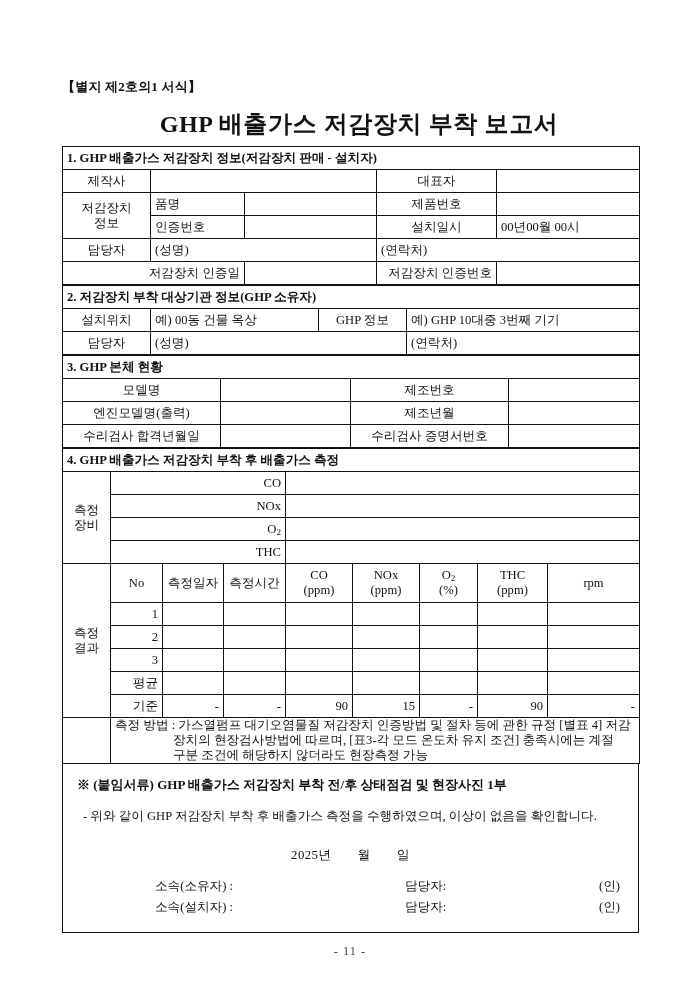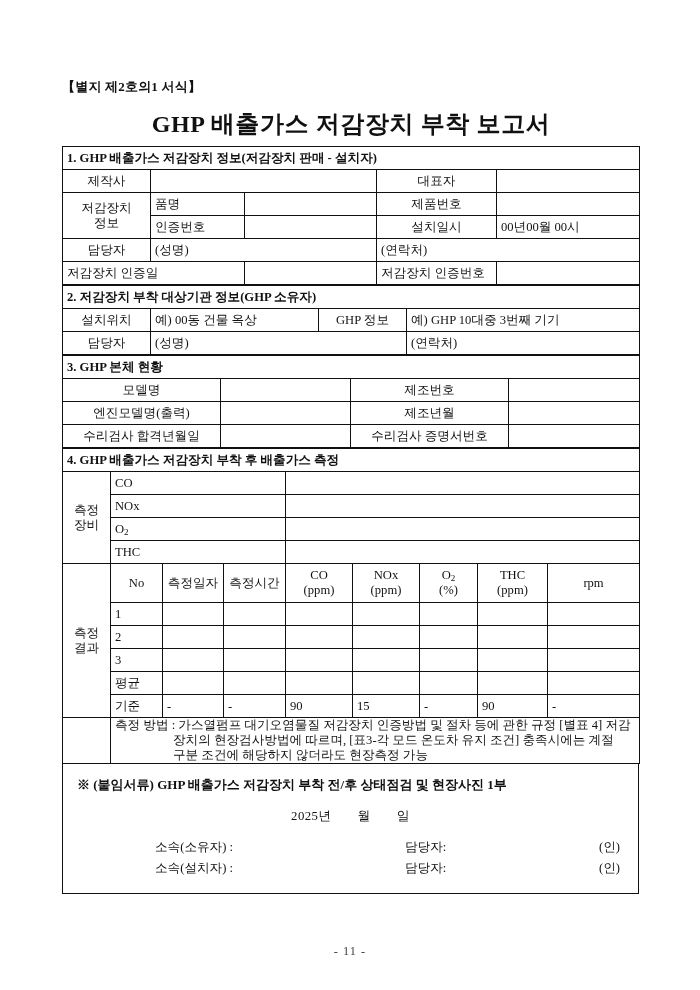--- a/index.html
+++ b/index.html
@@ -27,21 +27,21 @@
     position: absolute;
     left: 62px;
     top: 78px;
     font-size: 13px;
     font-weight: bold;
     letter-spacing: 0.2px;
     white-space: nowrap;
   }
   .doc-title {
     position: absolute;
-    left: 62px;
+    left: 70px;
     top: 108px;
     width: 578px;
     text-align: center;
     font-size: 24px;
     font-weight: bold;
     letter-spacing: 0.6px;
     white-space: nowrap;
   }
   .sheet {
     position: absolute;
@@ -67,21 +67,21 @@
   }
   td.sect {
     font-weight: bold;
     font-size: 13.2px;
     text-align: left;
     padding-left: 6px;
     height: 23px;
   }
   td.lbl { text-align: center; }
   td.val { text-align: left; padding-left: 8px; }
-  td.ctr { text-align: left; }
+  td.ctr { text-align: right; }
   td.vstack {
     text-align: center;
     line-height: 1.32;
   }
 
   
   td.hdr2 {
     text-align: center;
     line-height: 1.12;
     padding: 1px 2px;
@@ -389,20 +389,21 @@
             <span class="ln">측정 방법 : 가스열펌프 대기오염물질 저감장치 인증방법 및 절차 등에 관한 규정 [별표 4] 저감</span>
             <span class="ln ind">장치의 현장검사방법에 따르며, [표3-각 모드 온도차 유지 조건] 충족시에는 계절</span>
             <span class="ln ind">구분 조건에 해당하지 않더라도 현장측정 가능</span>
           </td>
         </tr>
       </tbody>
     </table>
 
     <div class="confirm" style="position:relative;left:0;top:0">
       <div class="attach">※ (붙임서류)  GHP 배출가스 저감장치 부착 전/후 상태점검 및 현장사진 1부</div>
+      <div class="stmt">- 위와 같이 GHP 저감장치 부착 후 배출가스 측정을 수행하였으며, 이상이 없음을 확인합니다.</div>
       <div class="dateline">
         <span>2025년</span><span class="sp"></span><span>월</span><span class="sp"></span><span>일</span>
       </div>
       <div class="sigrow">
         <span class="org">소속(소유자) :</span>
         <span class="who">담당자:</span>
         <span class="seal">(인)</span>
       </div>
       <div class="sigrow">
         <span class="org">소속(설치자) :</span>

